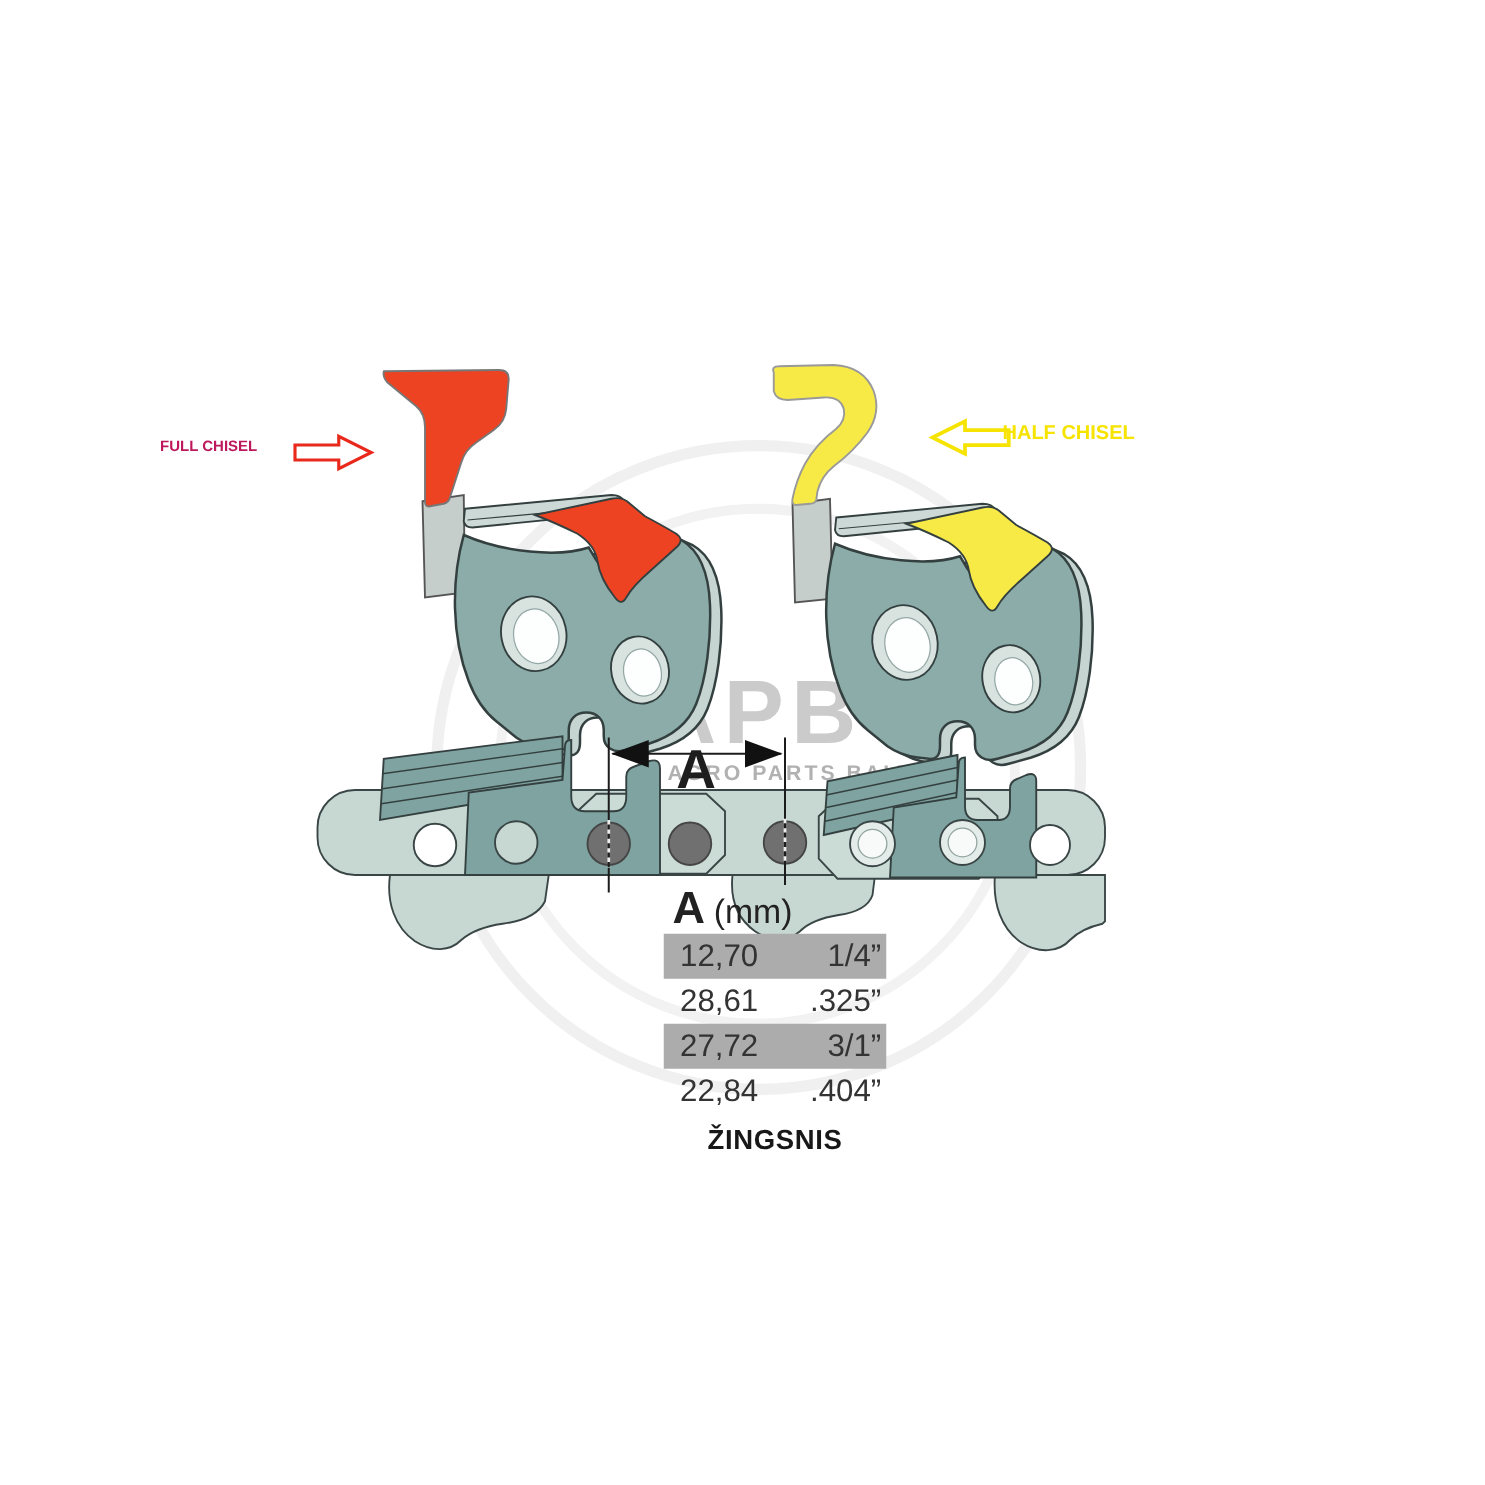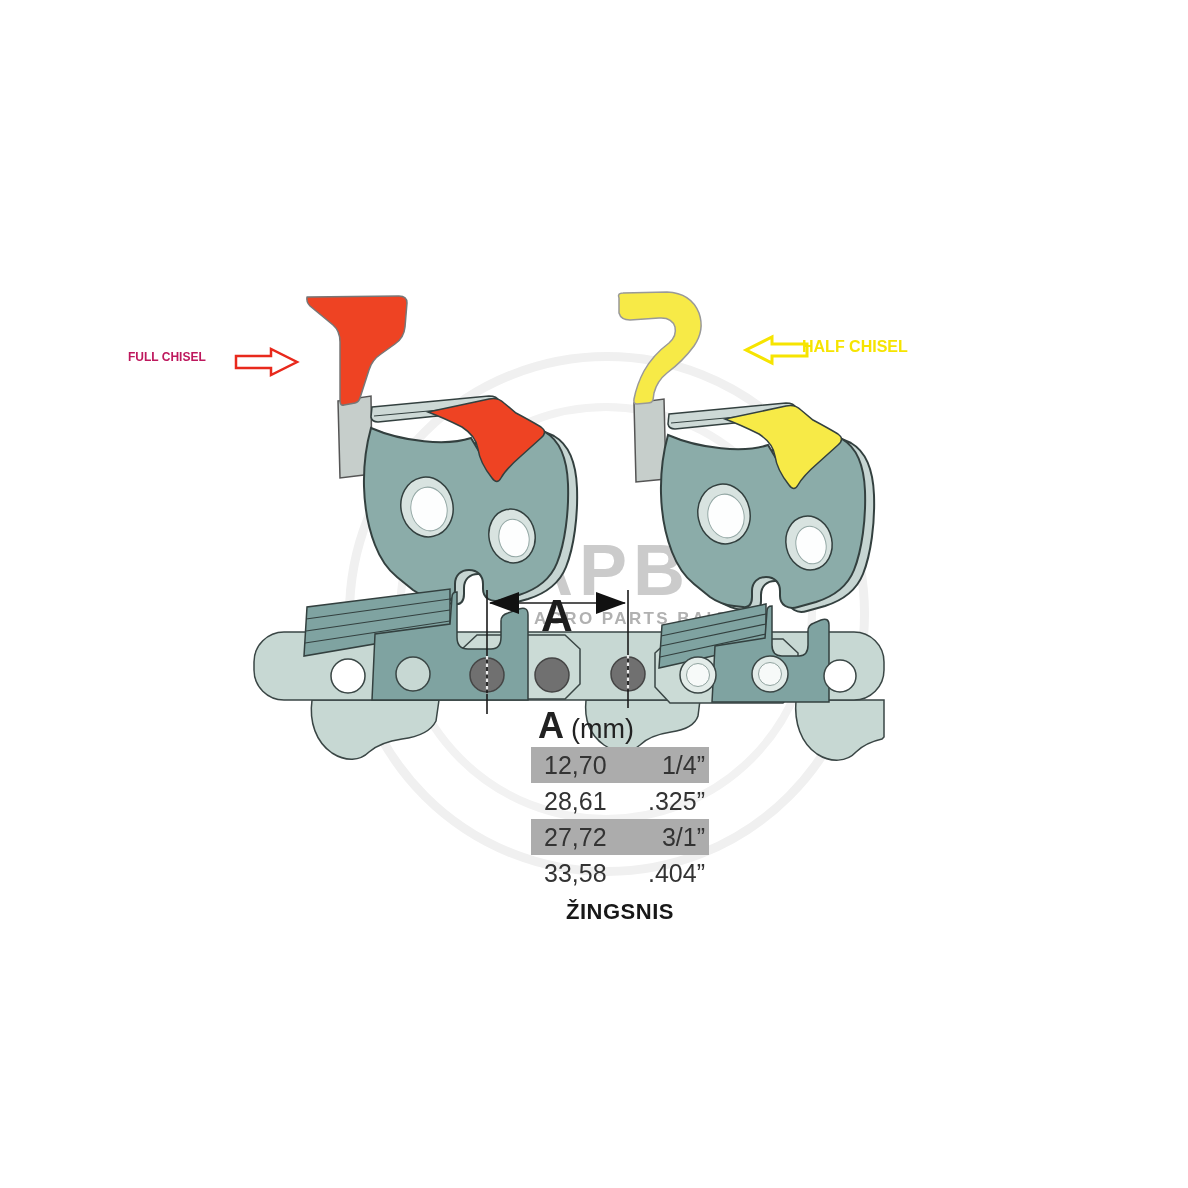--- a/index.html
+++ b/index.html
@@ -177,19 +177,19 @@
       </div>
       <div class="p-row">
         <span>28,61</span>
         <span>.325”</span>
       </div>
       <div class="p-row hi">
         <span>27,72</span>
         <span>3/1”</span>
       </div>
       <div class="p-row">
-        <span>33,58</span>
+        <span>22,84</span>
         <span>.404”</span>
       </div>
       <div id="pitch-caption">ŽINGSNIS</div>
     </div>
   </div>
 </div>
 
 </body></html>

